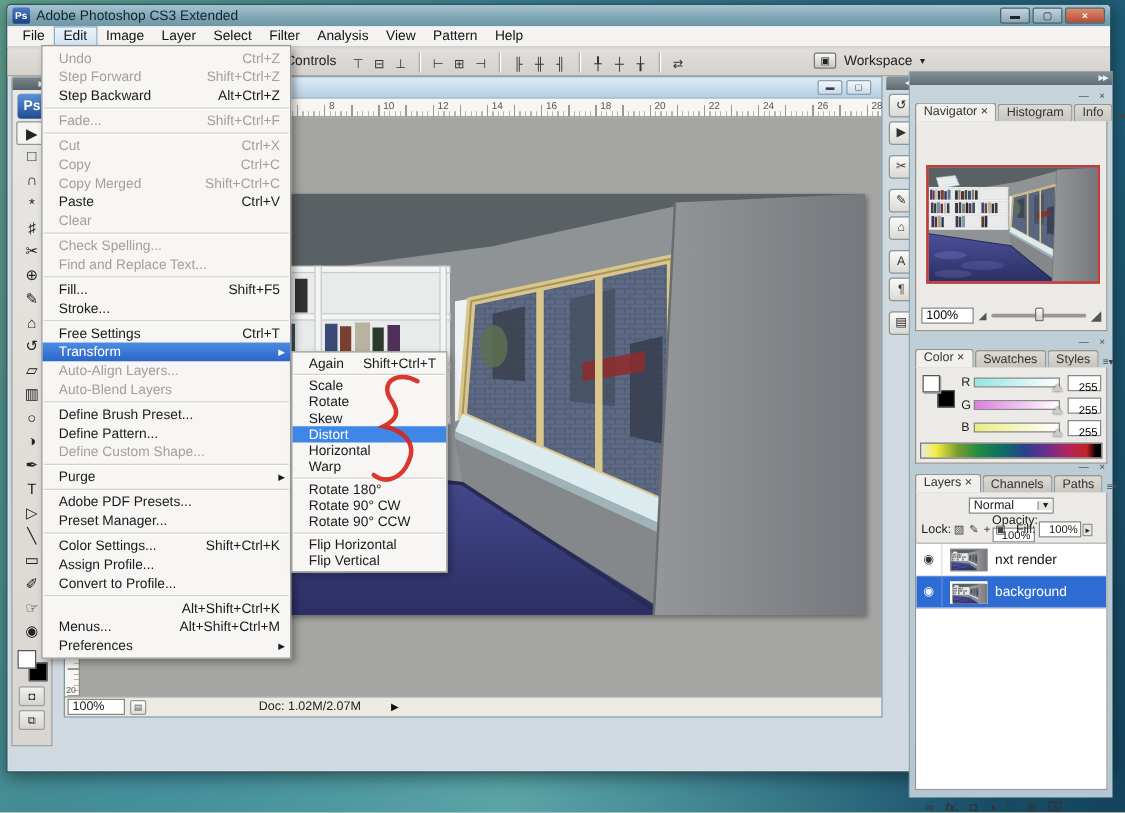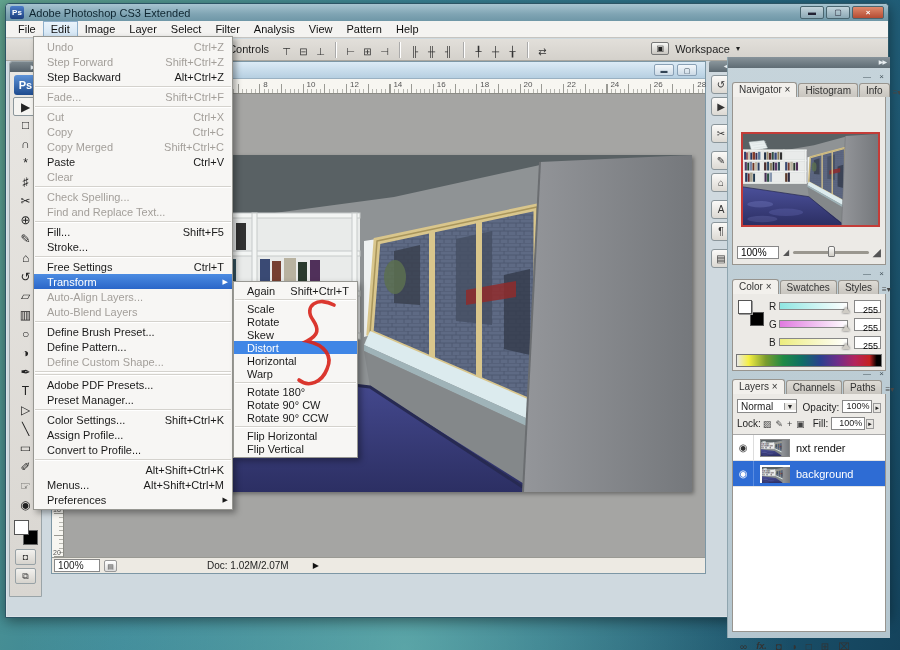--- a/index.html
+++ b/index.html
@@ -130,21 +130,21 @@
   .tr-G { background:linear-gradient(90deg,#e07ae0,#ffffff); }
   .tr-B { background:linear-gradient(90deg,#eded7e,#ffffff); }
   .ch-thumb { width:0; height:0; border-left:4px solid transparent; border-right:4px solid transparent;
     border-bottom:6px solid #cfccc5; margin:8px 0 0 -6px; filter:drop-shadow(0 0 1px #555); }
   .ch-val { width:27px; height:13px; background:#fff; border:1px solid #888; font-size:9px; text-align:right;
     padding:4px 2px; margin-left:4px; }
   .spectrum { position:absolute; left:3px; right:3px; bottom:3px; height:13px; border:1px solid #777;
     background:linear-gradient(90deg,#e8e8e8 0%,#f5f043 8%,#7a9c2e 20%,#1f8a45 32%,#0f6e64 45%,#2b3f8e 58%,#6e2d8a 70%,#b4245c 82%,#c42222 92%,#000 97%); }
   
   .lay-body { height:238px; position:relative; }
-  .lay-r1 { position:absolute; left:4px; right:4px; top:4px; height:15px; display:flex; align-items:flex-end; font-size:10px; color:#222; }
+  .lay-r1 { position:absolute; left:4px; right:4px; top:4px; height:15px; display:flex; align-items:center; font-size:10px; color:#222;flex-direction:column; }
   .blend { width:68px; height:14px; background:#fff; border:1px solid #888; display:flex; align-items:center; font-size:10px; padding-left:3px; }
   .blend i { margin-left:auto; font-style:normal; font-size:7px; border-left:1px solid #999; padding:0 2px; background:#e8e6e2; }
   .lay-lab { margin-left:6px; }
   .valbox { width:34px; height:13px; background:#fff; border:1px solid #888; font-size:9px; text-align:right; padding:0 2px; margin-left:3px; }
   .spin { font-size:7px; border:1px solid #999; background:#e8e6e2; padding:0 1px; margin-left:1px; }
   .lay-r2 { position:absolute; left:4px; right:4px; top:22px; height:15px; display:flex; align-items:center; font-size:10px; color:#222; }
   .lock-ic { font-size:9px; color:#444; margin:0 2px; }
   .lay-list { position:absolute; left:0; right:0; top:40px; bottom:0; background:#fff; border-top:1px solid #aaa; overflow:hidden; }
   .lrow { height:26px; display:flex; align-items:center; border-bottom:1px solid #e4e4e4; }
   .lrow .eye { width:21px; text-align:center; font-size:10px; color:#333; border-right:1px solid #ddd; align-self:stretch; line-height:26px; }
@@ -642,20 +642,24 @@
       <div class="m-row">
         <span>Define Brush Preset...</span>
       </div>
       <div class="m-row">
         <span>Define Pattern...</span>
       </div>
       <div class="m-row disabled">
         <span>Define Custom Shape...</span>
       </div>
       <div class="m-sep"></div>
+      <div class="m-row">
+        <span>Purge</span>
+        <span class="m-arrow">▶</span>
+      </div>
       <div class="m-sep"></div>
       <div class="m-row">
         <span>Adobe PDF Presets...</span>
       </div>
       <div class="m-row">
         <span>Preset Manager...</span>
       </div>
       <div class="m-sep"></div>
       <div class="m-row">
         <span>Color Settings...</span>

